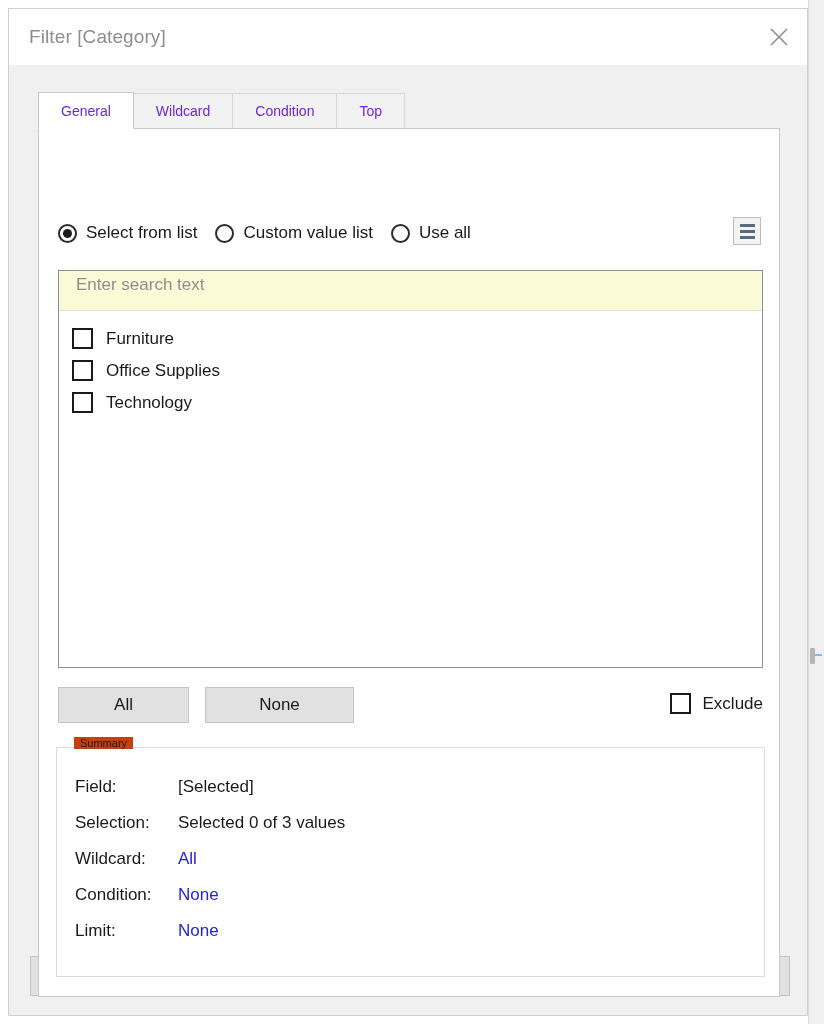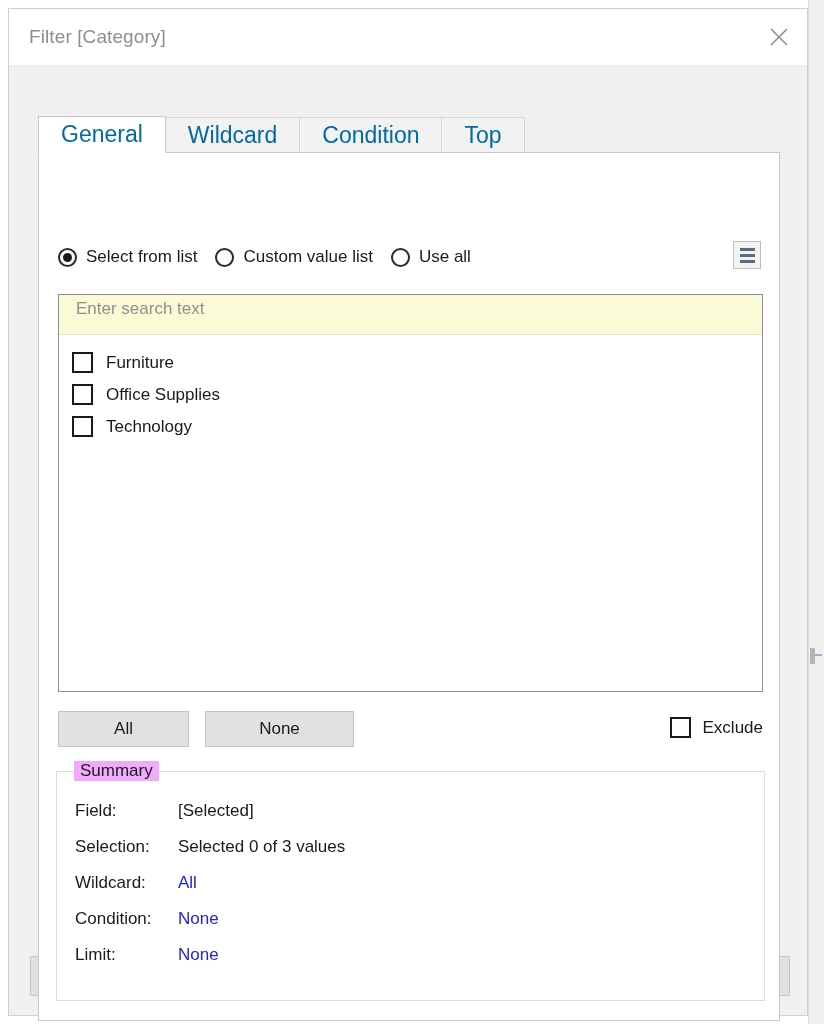--- a/index.html
+++ b/index.html
@@ -57,21 +57,20 @@
     position: absolute;
     left: 8px;
     top: 8px;
     width: 800px;
     height: 1008px;
     background: #f0f0f0;
     border: 1px solid #cfcfcf;
     box-sizing: border-box;
     display: flex;
     flex-direction: column;
-    gap: 24px;
   }
 
   
   #title-bar {
     height: 56px;
     background: #ffffff;
     flex: 0 0 56px;
     position: relative;
     display: flex;
     align-items: center;
@@ -116,22 +115,22 @@
     box-sizing: border-box;
     z-index: 3;
   }
   .tab {
     height: 36px;
     box-sizing: border-box;
     padding: 0 22px;
     display: flex;
     align-items: center;
     justify-content: center;
-    font-size: 23px;
-    color: #0369a1;
+    font-size: 14px;
+    color: #6d28d9;
     background: #f2f2f2;
     border: 1px solid #d7d7d7;
     border-bottom: 1px solid #c8c8c8;
     margin-right: -1px;
     cursor: pointer;
     white-space: nowrap;
   }
   .tab.active {
     background: #ffffff;
     border: 1px solid #c8c8c8;
@@ -344,23 +343,23 @@
     top: 618px;
     width: 709px;
     height: 230px;
     border: 1px solid #dcdcdc;
     box-sizing: border-box;
   }
   #summary-legend {
     position: absolute;
     left: 17px;
     top: -11px;
-    background: #f0abfc;
+    background: #c2410c;
     padding: 0 6px;
-    font-size: 17px;
+    font-size: 11px;
     color: #1a1a1a;
     white-space: nowrap;
   }
   #summary-rows {
     padding: 29px 0 0 18px;
   }
   .summary-row {
     display: flex;
     align-items: baseline;
     height: 36px;

